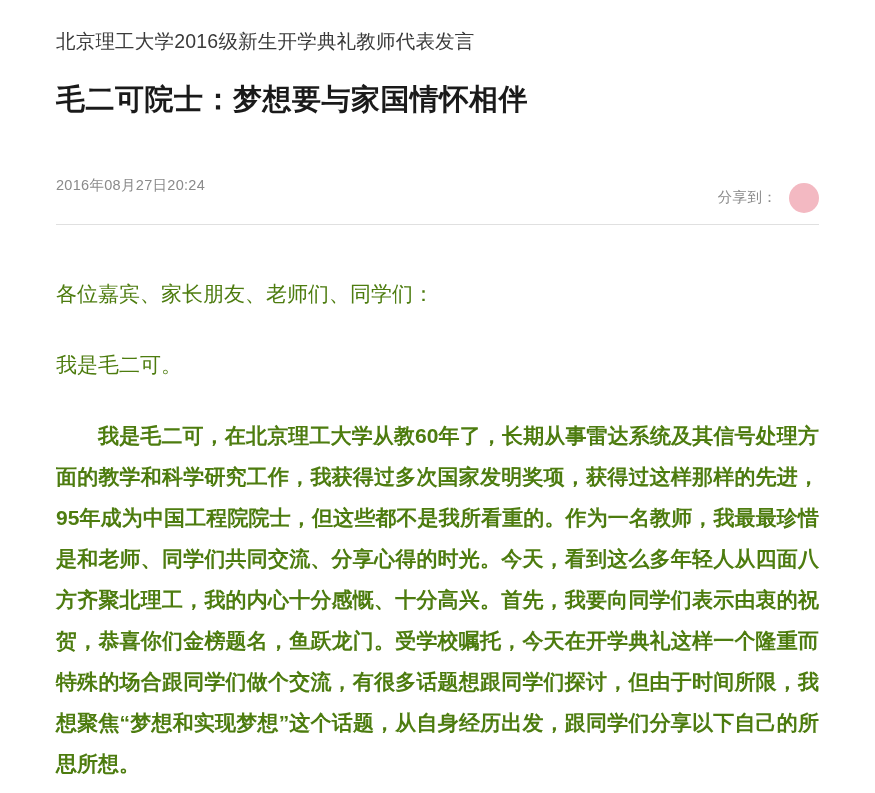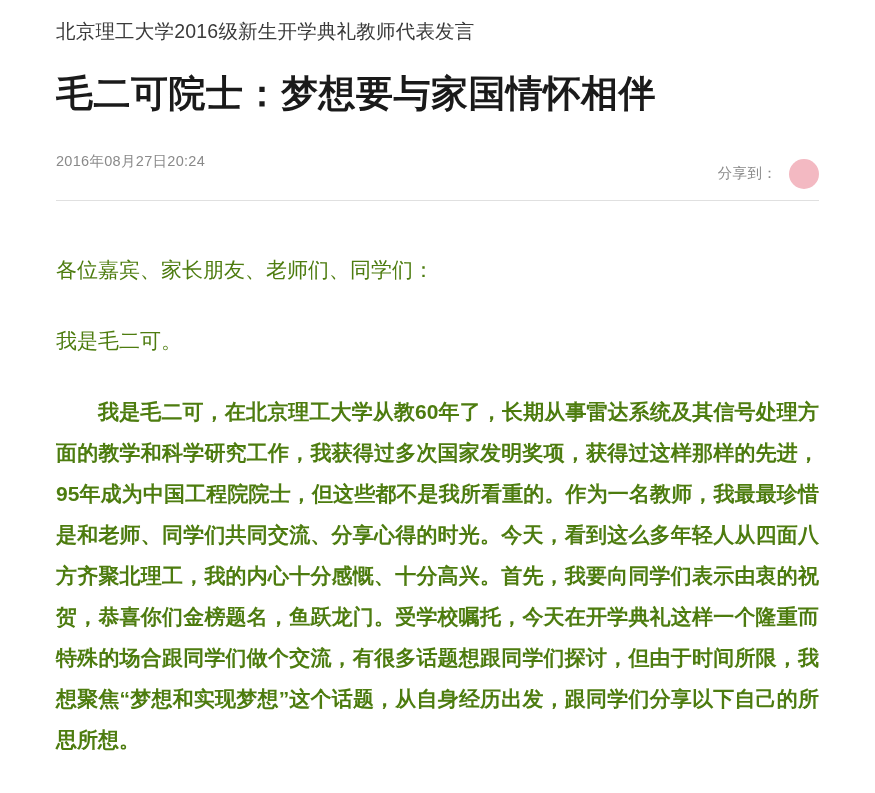--- a/index.html
+++ b/index.html
@@ -20,37 +20,37 @@
     height: 793px;
     box-sizing: border-box;
   }
   .article-header {
     padding: 0 56px;
   }
   .kicker {
     font-size: 19.5px;
     color: #3a3a3a;
     letter-spacing: 0.2px;
-    padding-top: 18px;
+    padding-top: 28px;
     line-height: 1.4;
     white-space: nowrap;
   }
   .headline {
-    font-size: 37px;
+    font-size: 29px;
     font-weight: bold;
     color: #1a1a1a;
     letter-spacing: 0.5px;
     margin-top: 26px;
     line-height: 1.25;
     white-space: nowrap;
   }
   .meta-row {
     display: flex;
     align-items: center;
-    margin-top: 32px;
+    margin-top: 56px;
     font-size: 14.5px;
     color: #8a8a8a;
     position: relative;
     height: 24px;
     gap: 48px;
   }
   .meta-date {
     letter-spacing: 0.3px;
   }
   .meta-source {

